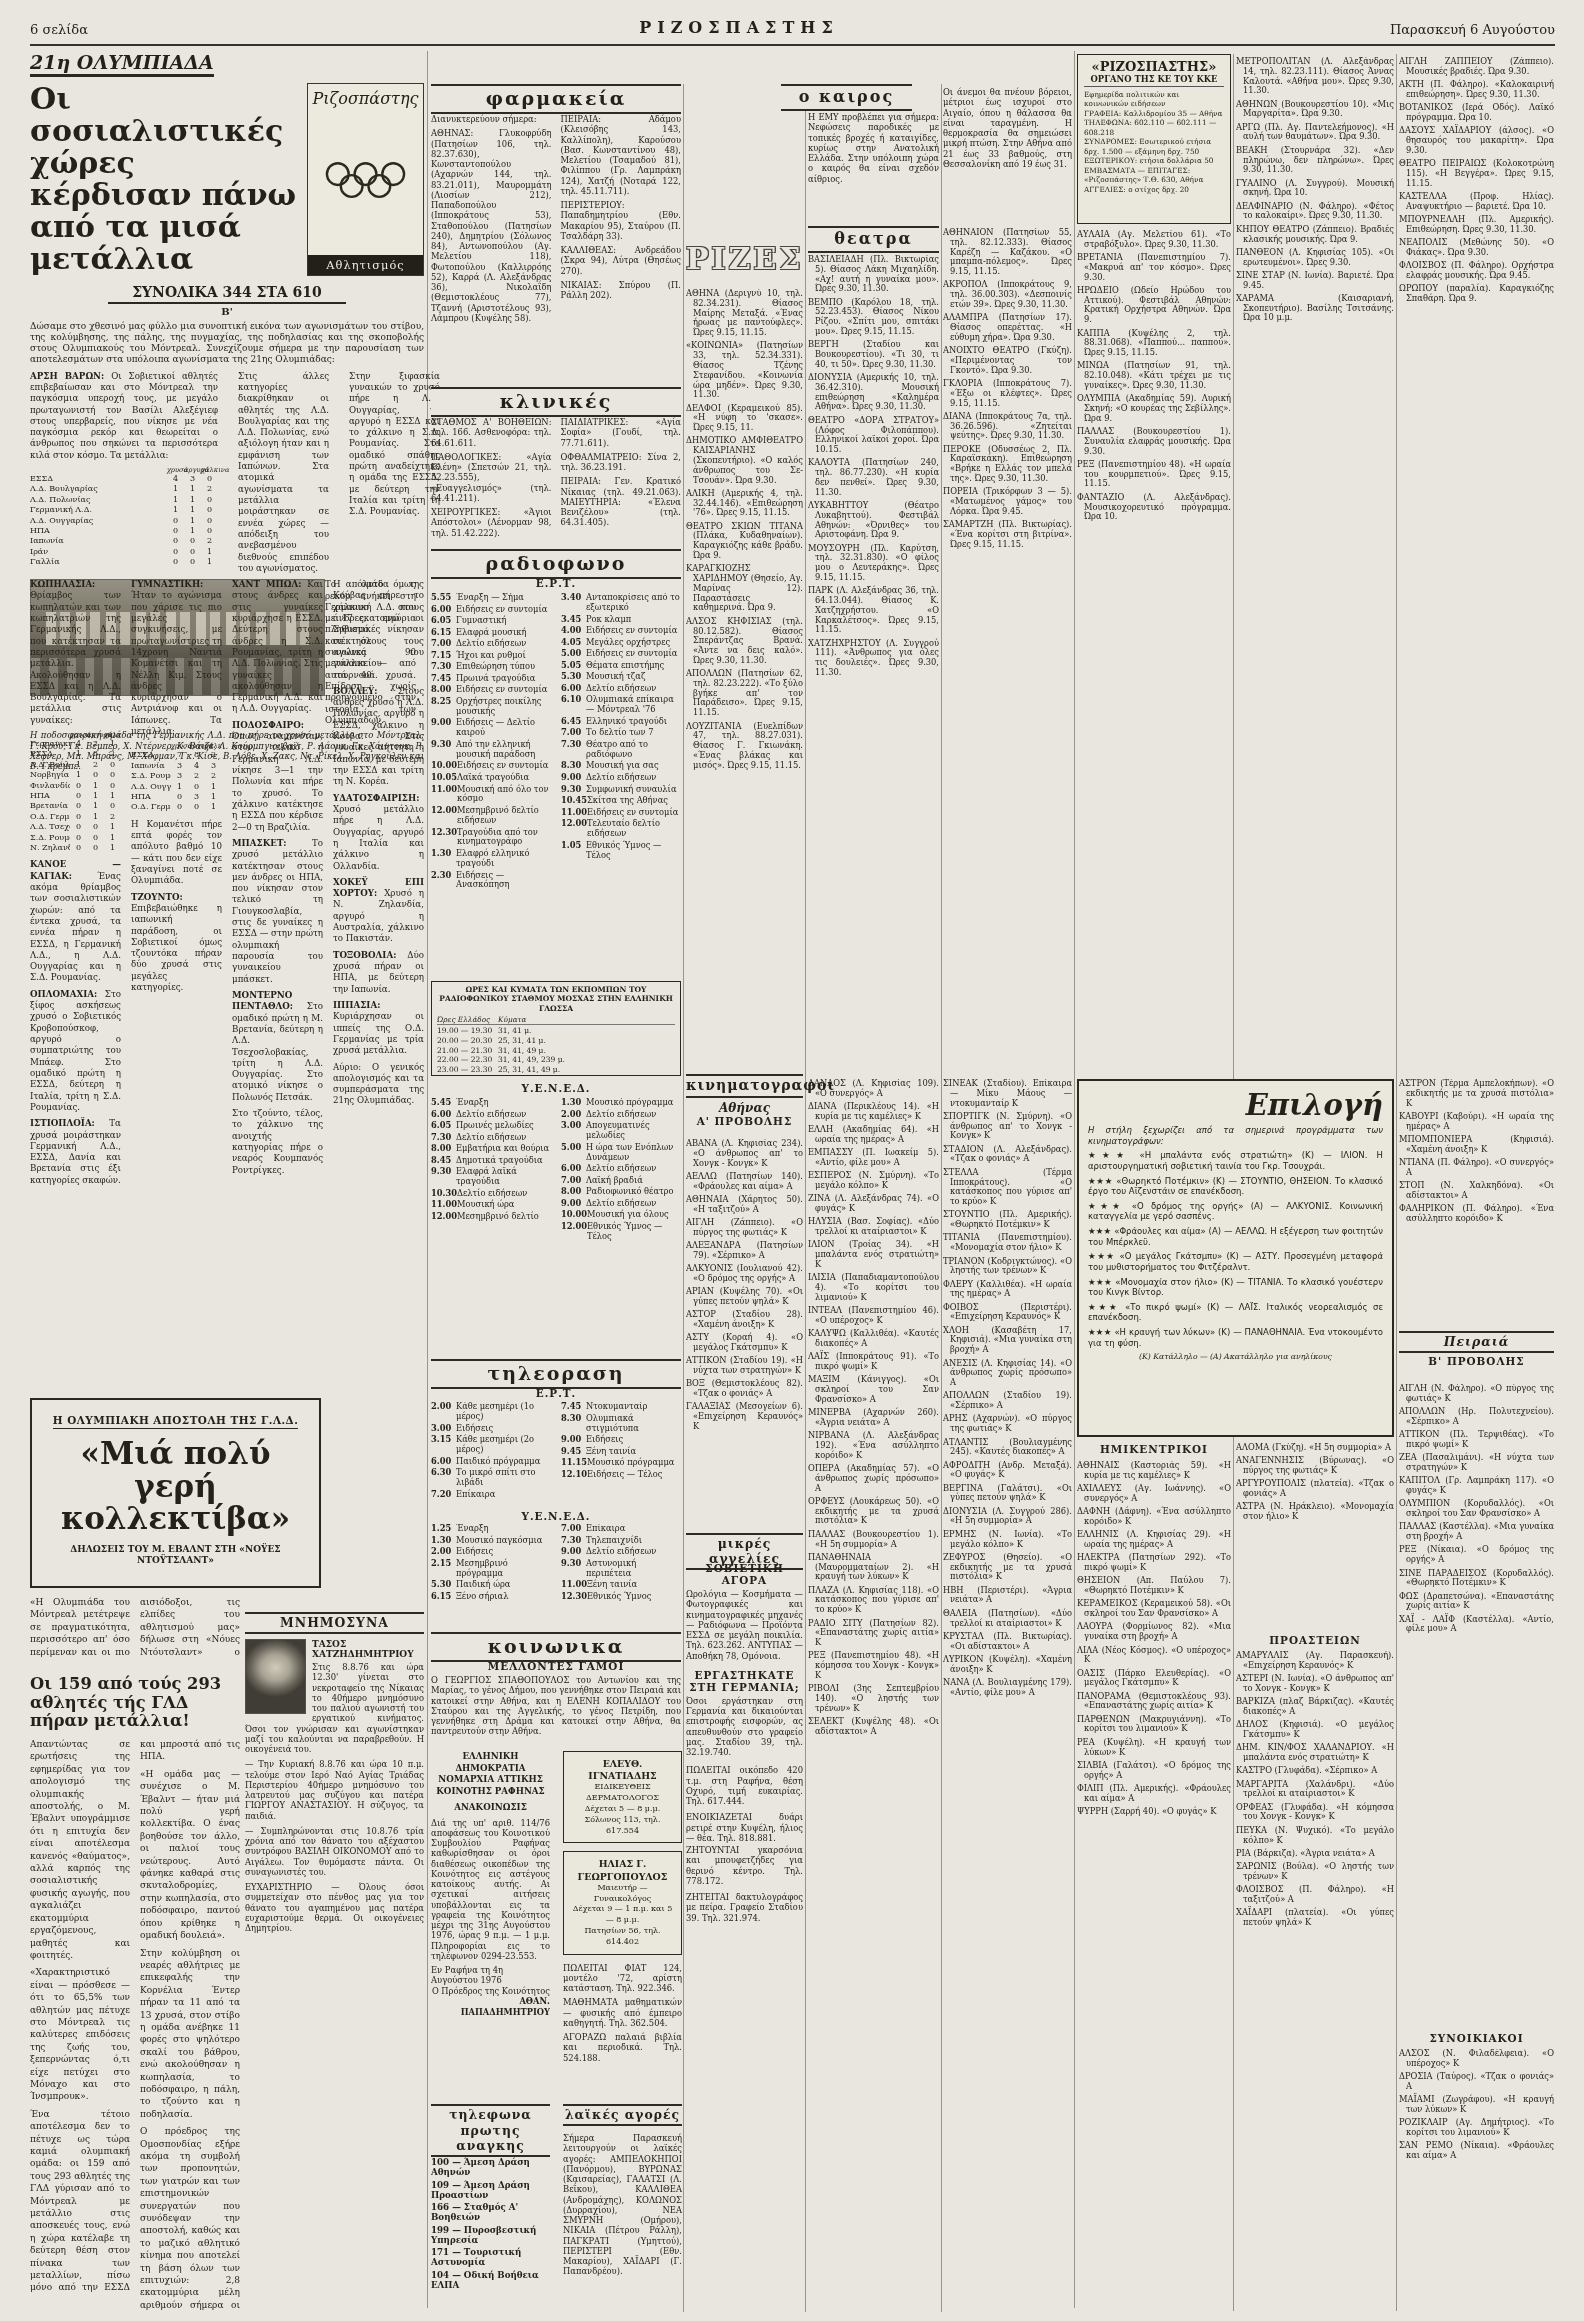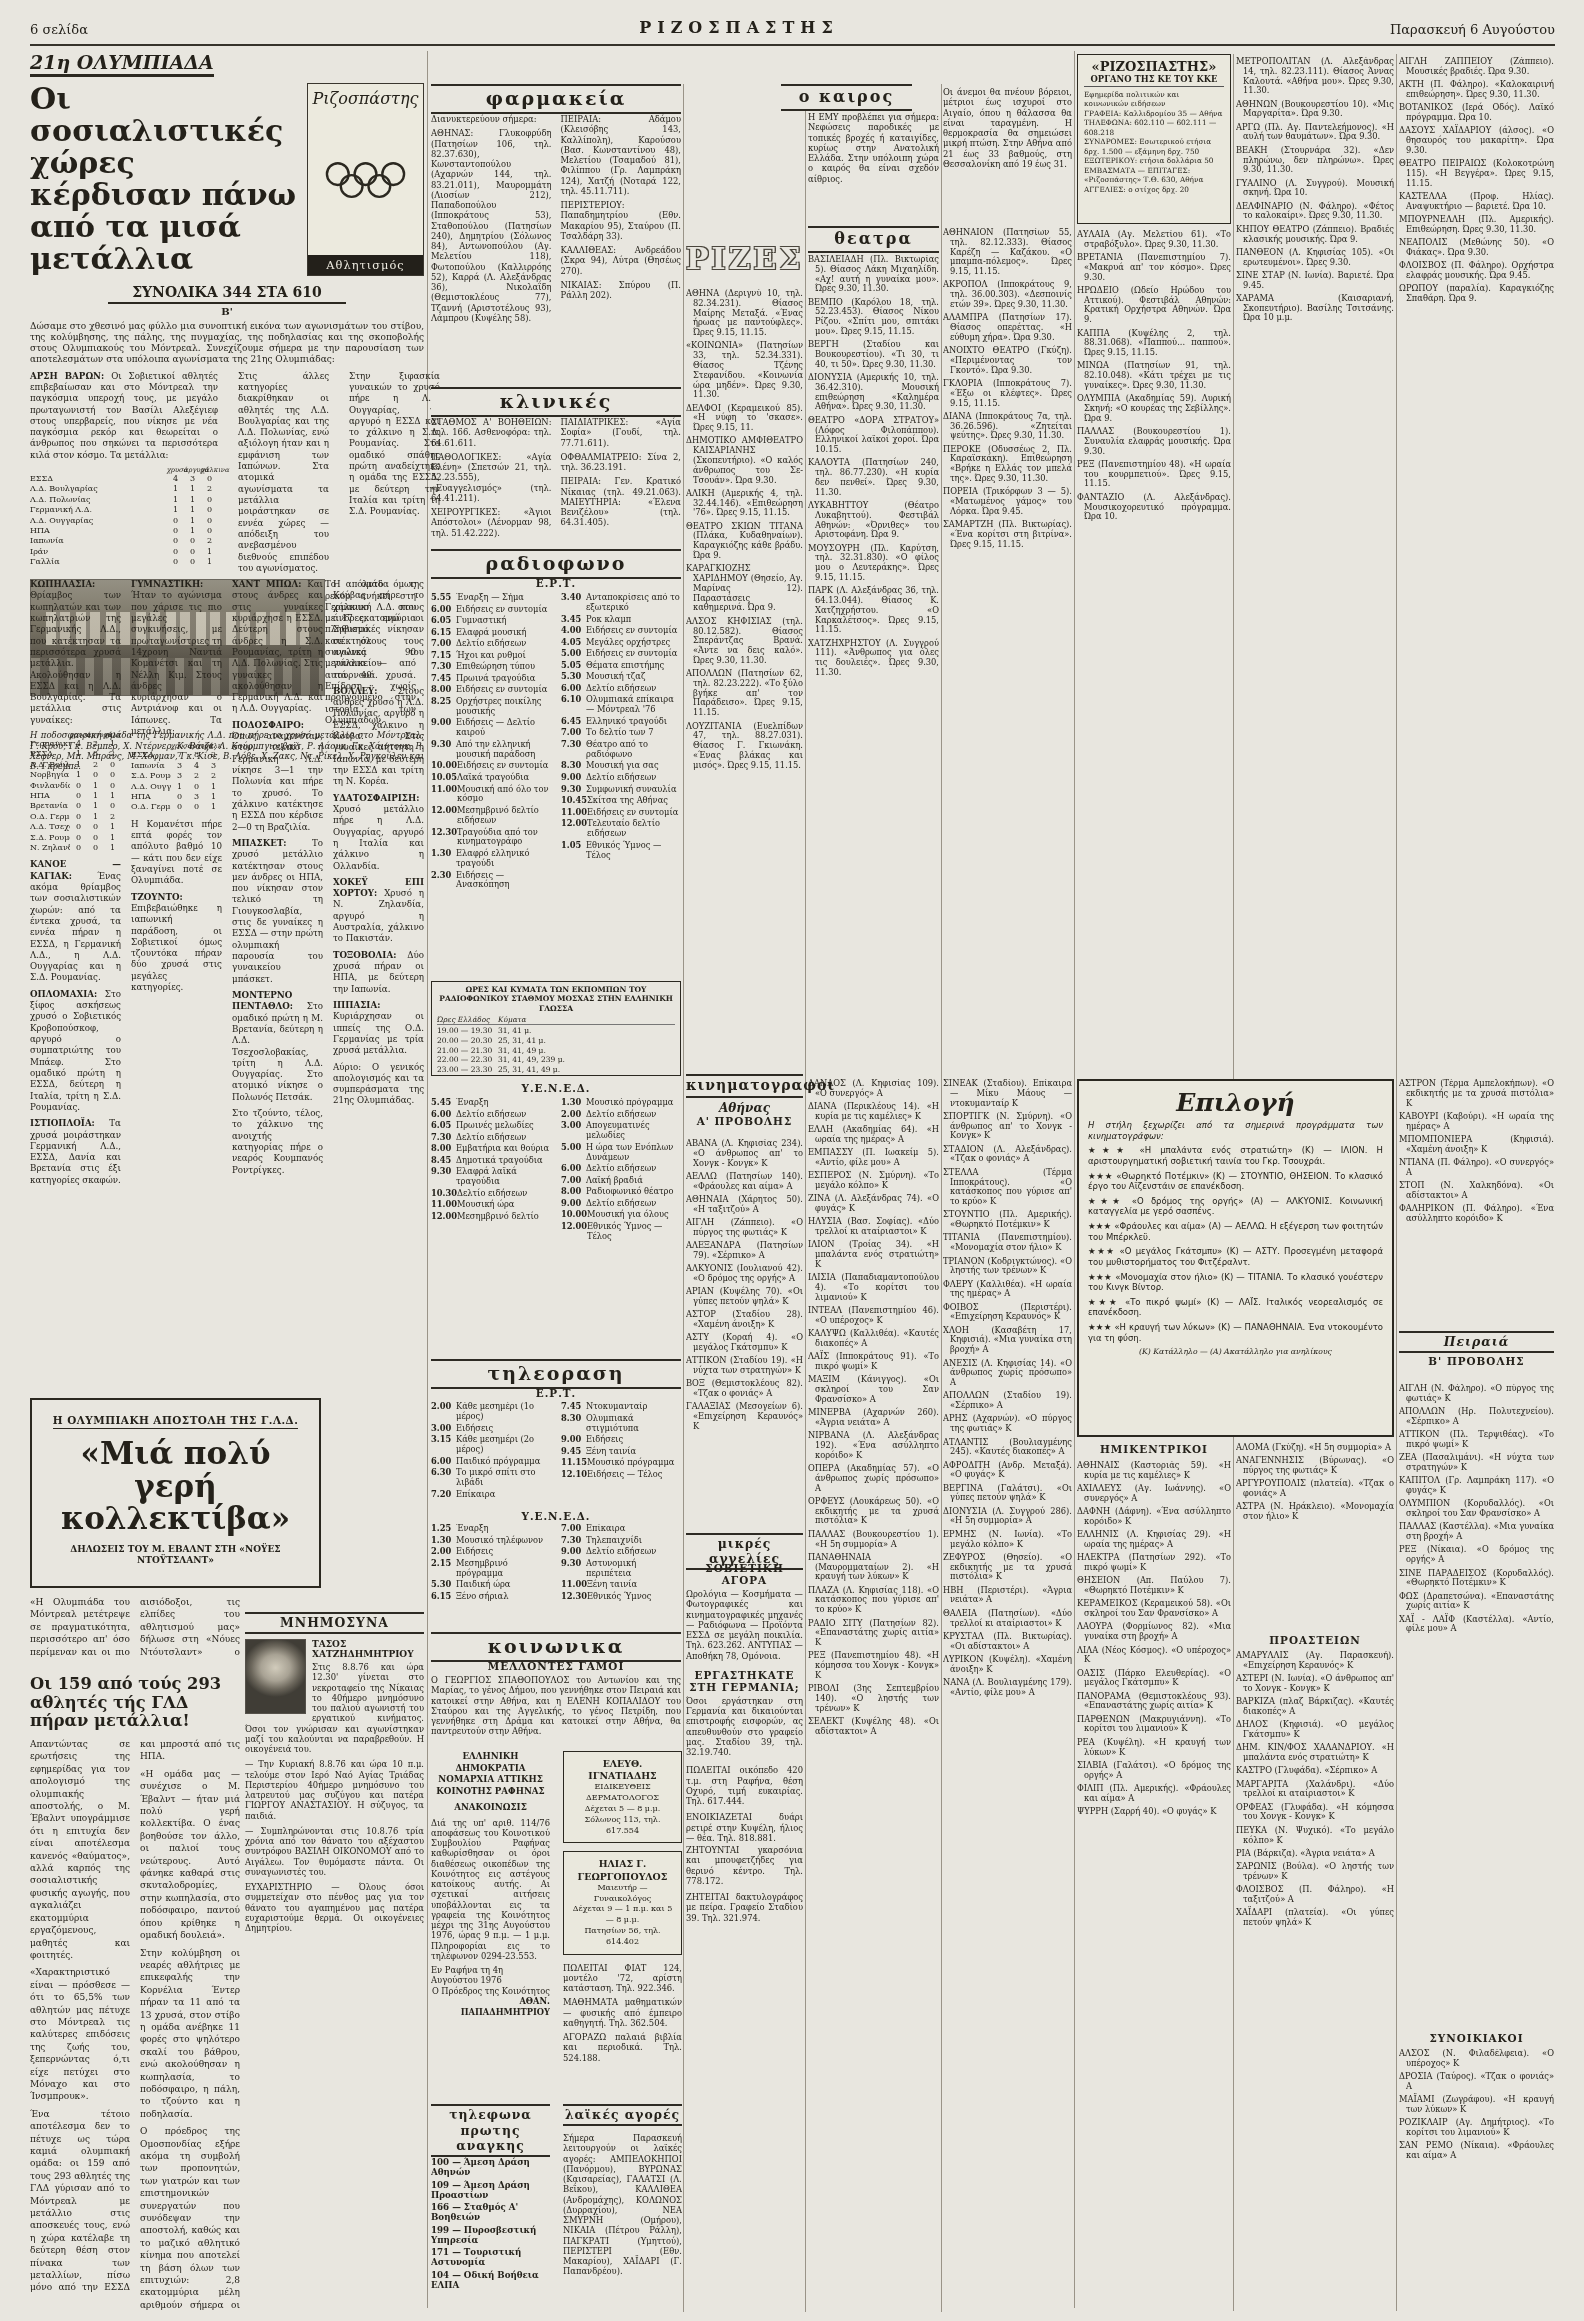--- a/index.html
+++ b/index.html
@@ -62,21 +62,21 @@
 .doc-l{font-size:8px;line-height:1.35}
 .h24{position:absolute;left:686px;top:84px;width:117px;height:149px;background:#191711;color:#f1eee3;text-align:center}
 .h24 .n{font-size:79px;font-weight:700;line-height:99px;letter-spacing:2px}
 .h24 .w{font-size:17px;letter-spacing:11px;padding-left:11px}
 .rizes{position:absolute;left:686px;top:241px;width:117px;text-align:center;font-size:30px;font-weight:700;letter-spacing:3px;color:#e8e6df;text-shadow:-1.2px -1.2px 0 #4a463d,1.2px -1.2px 0 #4a463d,-1.2px 1.2px 0 #4a463d,1.2px 1.2px 0 #4a463d}
 .mh-box{position:absolute;left:1077px;top:54px;width:154px;height:170px;border:1.5px solid #2b2820;padding:4px 6px;background:#eae8dd;overflow:hidden}
 .mh-title{text-align:center;font-weight:700;font-size:13px}
 .mh-sub{text-align:center;font-weight:700;font-size:8.4px;border-bottom:1px solid #555;padding-bottom:2px;margin-bottom:3px}
 .mh-line{font-size:7.3px;line-height:1.3}
 .ep-box{position:absolute;left:1077px;top:1079px;width:317px;height:358px;border:2px solid #2b2820;padding:7px 9px;background:#eae8dd;overflow:hidden}
-.ep-title{font-style:italic;font-weight:700;font-size:25px;text-align:center;margin-bottom:3px}
+.ep-title{font-style:italic;font-weight:700;font-size:29px;text-align:right;margin-bottom:3px}
 .ep-e{font-size:8.5px;line-height:1.25;text-align:justify;margin-bottom:4px;font-family:"DejaVu Sans",sans-serif}
 .ep-note{font-size:7.7px;text-align:center;margin-top:3px;font-style:italic}
 .mos-box{border:1.5px solid #2b2820;padding:3px 5px;overflow:hidden}
 .mos-t{font-size:7.5px;font-weight:700;text-align:center;line-height:1.25}
 .mos-hd{display:flex;font-size:7.3px;font-style:italic;border-bottom:1px solid #777;margin:2px 0 1px}
 .mosrow{display:flex;font-size:7.5px;line-height:1.3}
 .ma{width:61px}
 .mb{flex:1}
 .ann-h{text-align:center;font-size:8.7px;font-weight:700;line-height:1.35}
 .sig{text-align:right;font-size:8.3px;line-height:1.3}
@@ -758,21 +758,21 @@
       </div>
     <div class="lbl abs" style="left:0;top:1426px;width:250px">Υ.Ε.Ν.Ε.Δ.</div>
     <div class="abs flow" style="left:0;top:1440px;width:121px;height:103px">
 
     <p class="sched">
           <span class="st">1.25</span>
           <span class="sp">Έναρξη</span>
         </p>
         <p class="sched">
           <span class="st">1.30</span>
-          <span class="sp">Μουσικό τηλέφωνον</span>
+          <span class="sp">Μουσικό παγκόσμια</span>
         </p>
         <p class="sched">
           <span class="st">2.00</span>
           <span class="sp">Ειδήσεις</span>
         </p>
         <p class="sched">
           <span class="st">2.15</span>
           <span class="sp">Μεσημβρινό πρόγραμμα</span>
         </p>
         <p class="sched">

